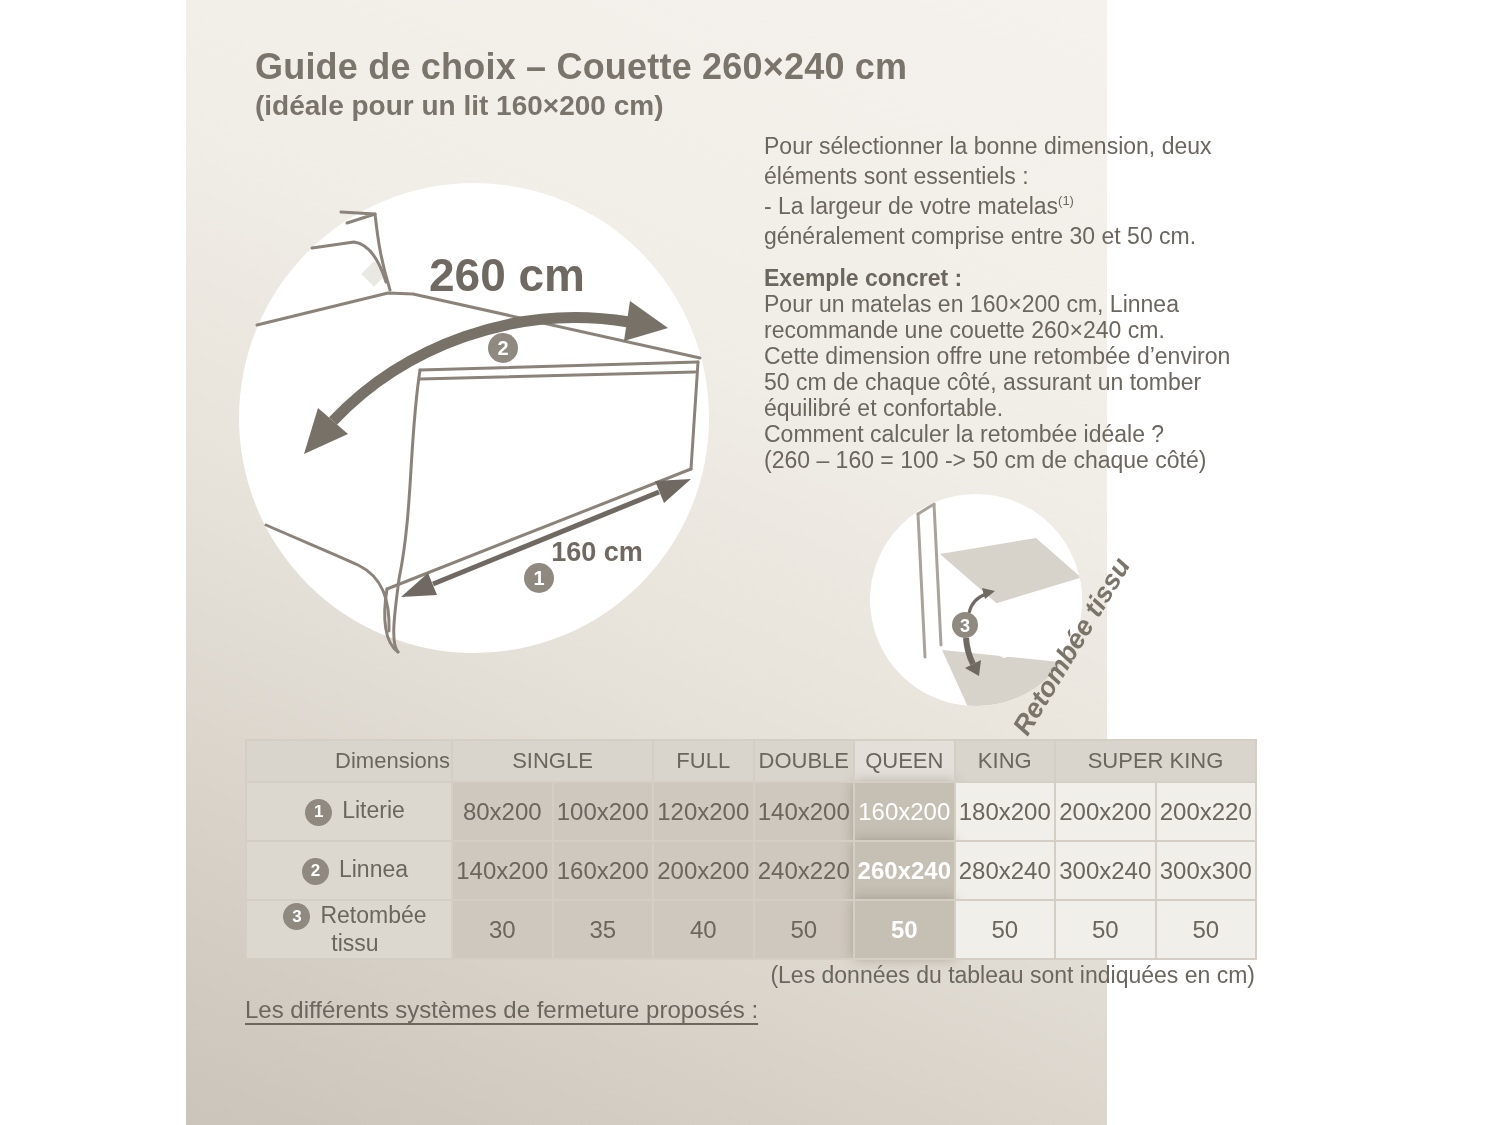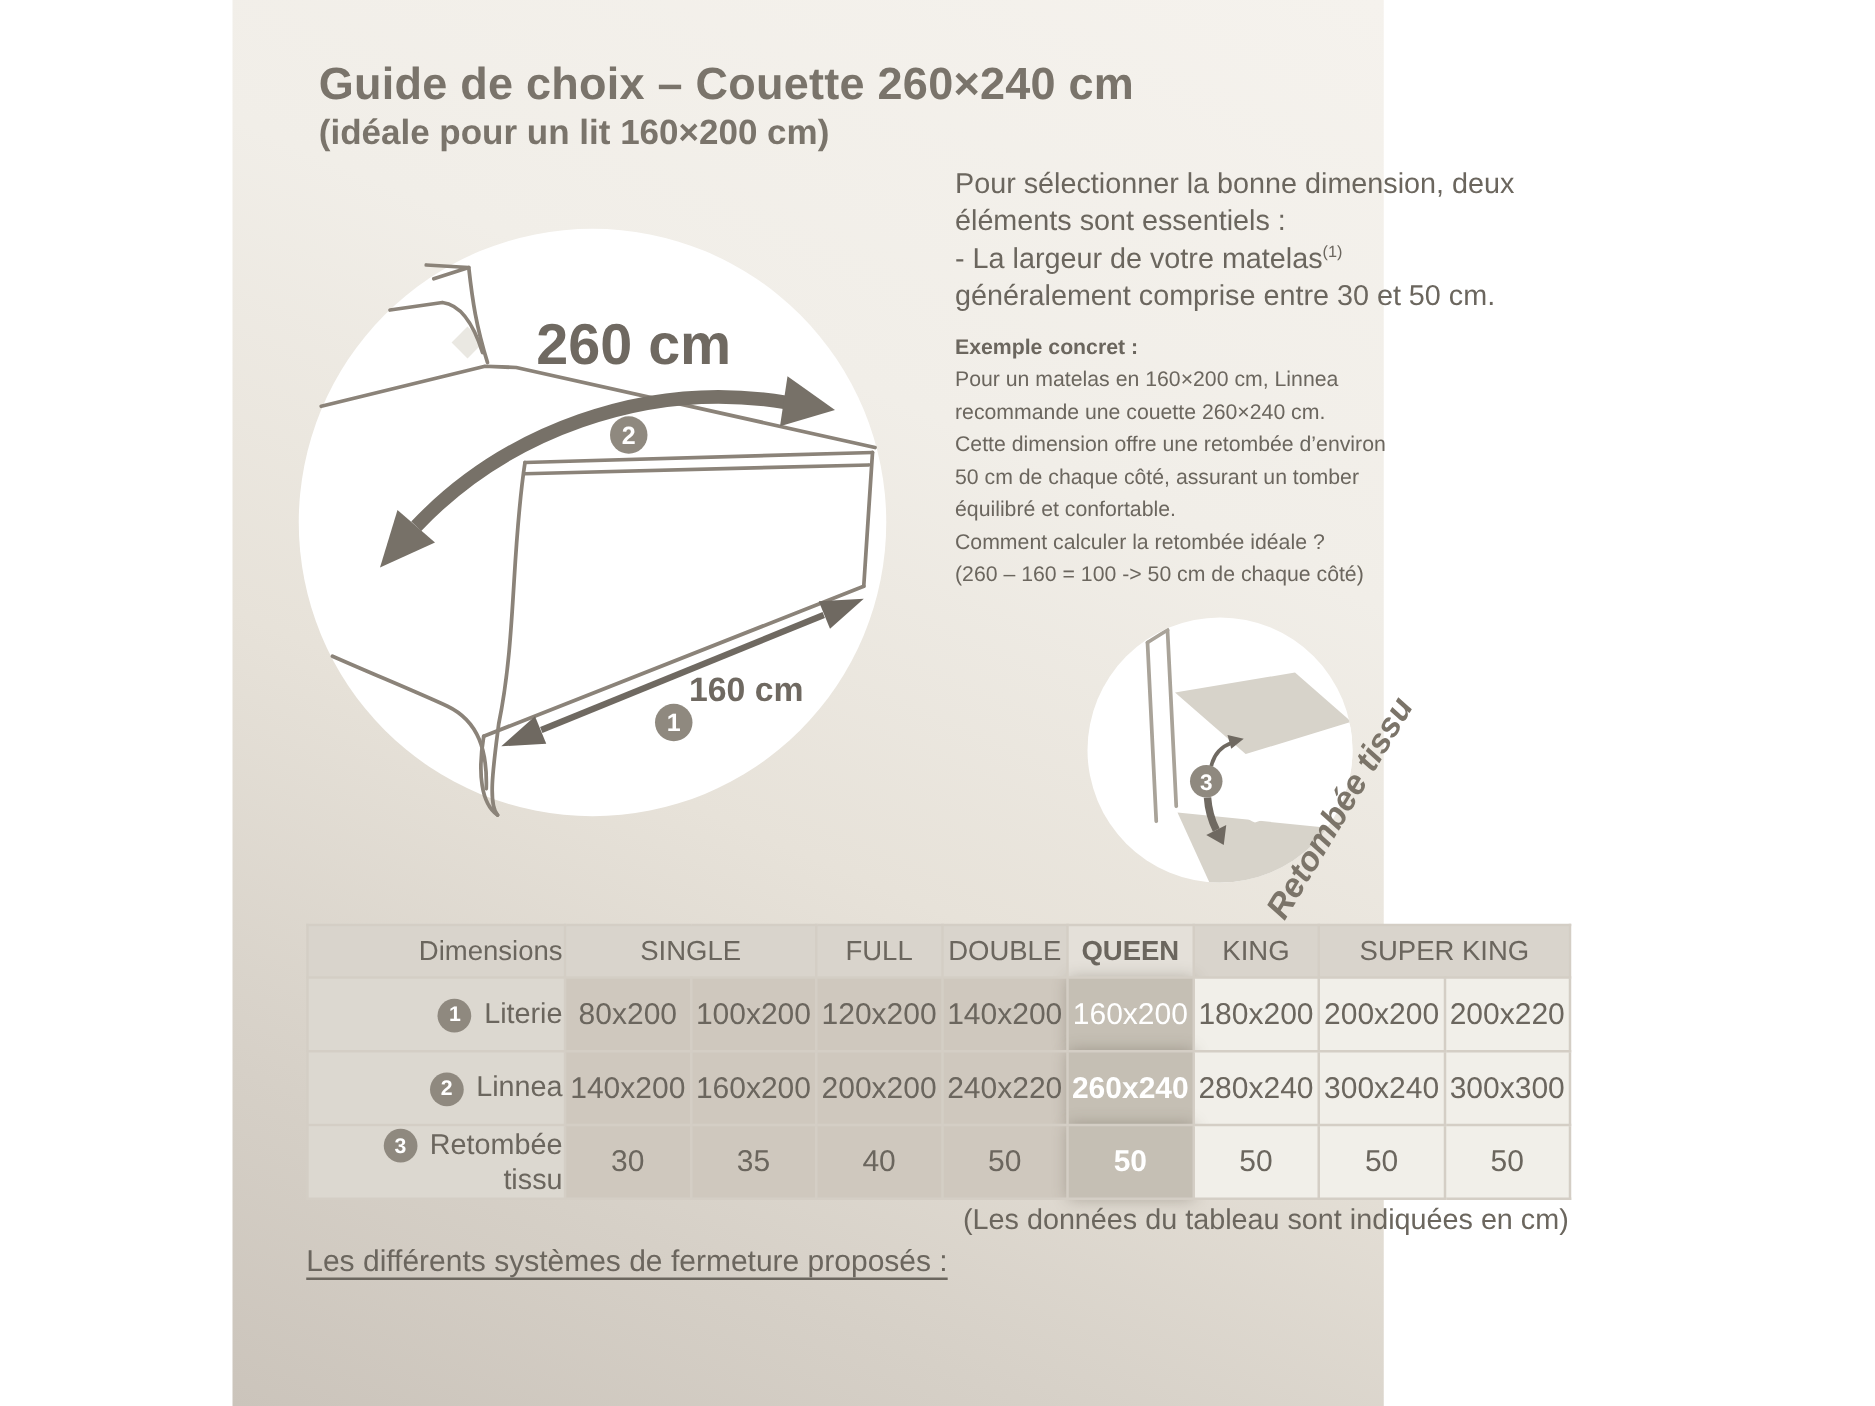--- a/index.html
+++ b/index.html
@@ -11,47 +11,47 @@
     position:absolute; left:186px; top:0; width:921px; height:1125px;
     background:linear-gradient(203deg, #f5f2ed 0%, #f1eee8 32%, #e7e2d9 58%, #d6d0c7 82%, #cbc4bb 100%);
   }
   .title {
     position:absolute; left:69px; top:46px; font-size:36px; font-weight:bold; color:#7a746b; letter-spacing:0.2px;
   }
   .subtitle {
     position:absolute; left:69px; top:90px; font-size:28px; font-weight:bold; color:#7a746b;
   }
   .intro { position:absolute; left:578px; top:131px; width:505px; font-size:23px; line-height:30px; color:#6b665e; }
-  .example { position:absolute; left:578px; top:265px; width:505px; font-size:17px; line-height:26px; color:#6b665e; }
+  .example { position:absolute; left:578px; top:265px; width:505px; font-size:23px; line-height:26px; color:#6b665e; }
   .example .heading { font-weight:bold; }
   sup { font-size:13px; vertical-align:super; line-height:0; }
 
   .diagram-large { position:absolute; left:51px; top:181px; }
   .diagram-small { position:absolute; left:682px; top:492px; }
   .drop-label {
     position:absolute; left:771px; top:631px; width:230px; text-align:center;
     font-size:27px; font-weight:bold; font-style:italic; color:#7b7469;
     transform:rotate(-59deg);
   }
 
   .size-table {
     position:absolute; left:59px; top:739px; width:1010px;
     border-collapse:collapse; table-layout:fixed;
   }
   .size-table th {
     height:38px; font-size:22px; font-weight:normal; color:#6b665e;
     background:#d9d4cc; border:2px solid #d4cec5; text-align:center;
   }
   .size-table th.h-dim { text-align:right; padding-left:16px; }
-  .size-table th.h-queen { background:#e4e0d9; font-weight:bold;margin-top:32px; }
+  .size-table th.h-queen { background:#e4e0d9; font-weight:normal;margin-top:32px; }
   .size-table td {
     height:55px; text-align:center; font-size:24px; color:#6b665e;
     border:2px solid #d4cec5;
   }
-  td.lbl { background:#dcd8d0; text-align:right; padding-left:13px; font-size:23px; }
+  td.lbl { background:#dcd8d0; text-align:center; padding-left:13px; font-size:23px; }
   td.tan { background:#cfc8be; }
   td.queen { background:#c5bfb4; color:#ffffff; box-shadow:0 0 12px rgba(85,75,62,0.38); }
   td.lite { background:#f1efe9; }
   .strong { font-weight:bold; }
   .badge {
     display:inline-flex; width:27px; height:27px; border-radius:50%;
     background:#8f897f; color:#ffffff; font-size:17px; font-weight:bold;
     align-items:center; justify-content:center; margin-right:10px; vertical-align:middle;
   }
   .table-note {

